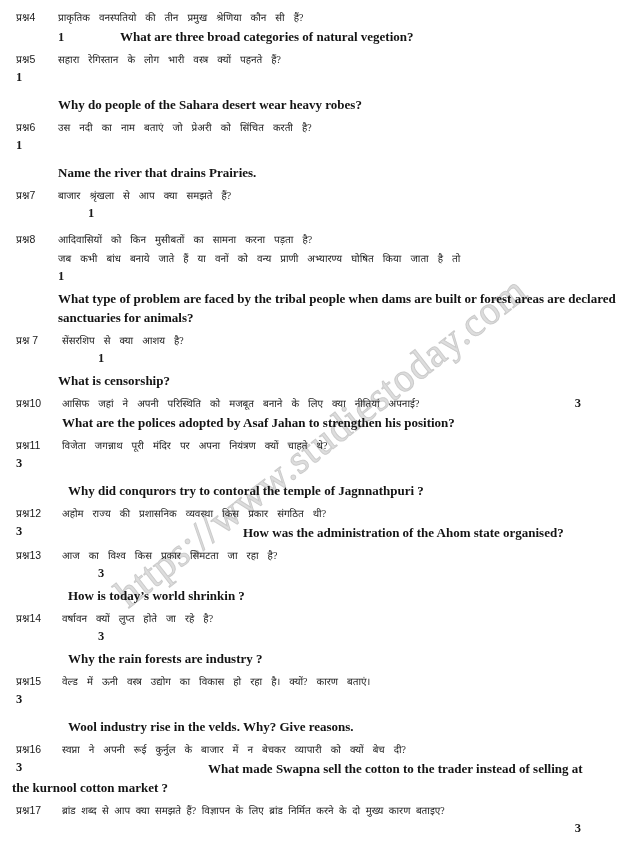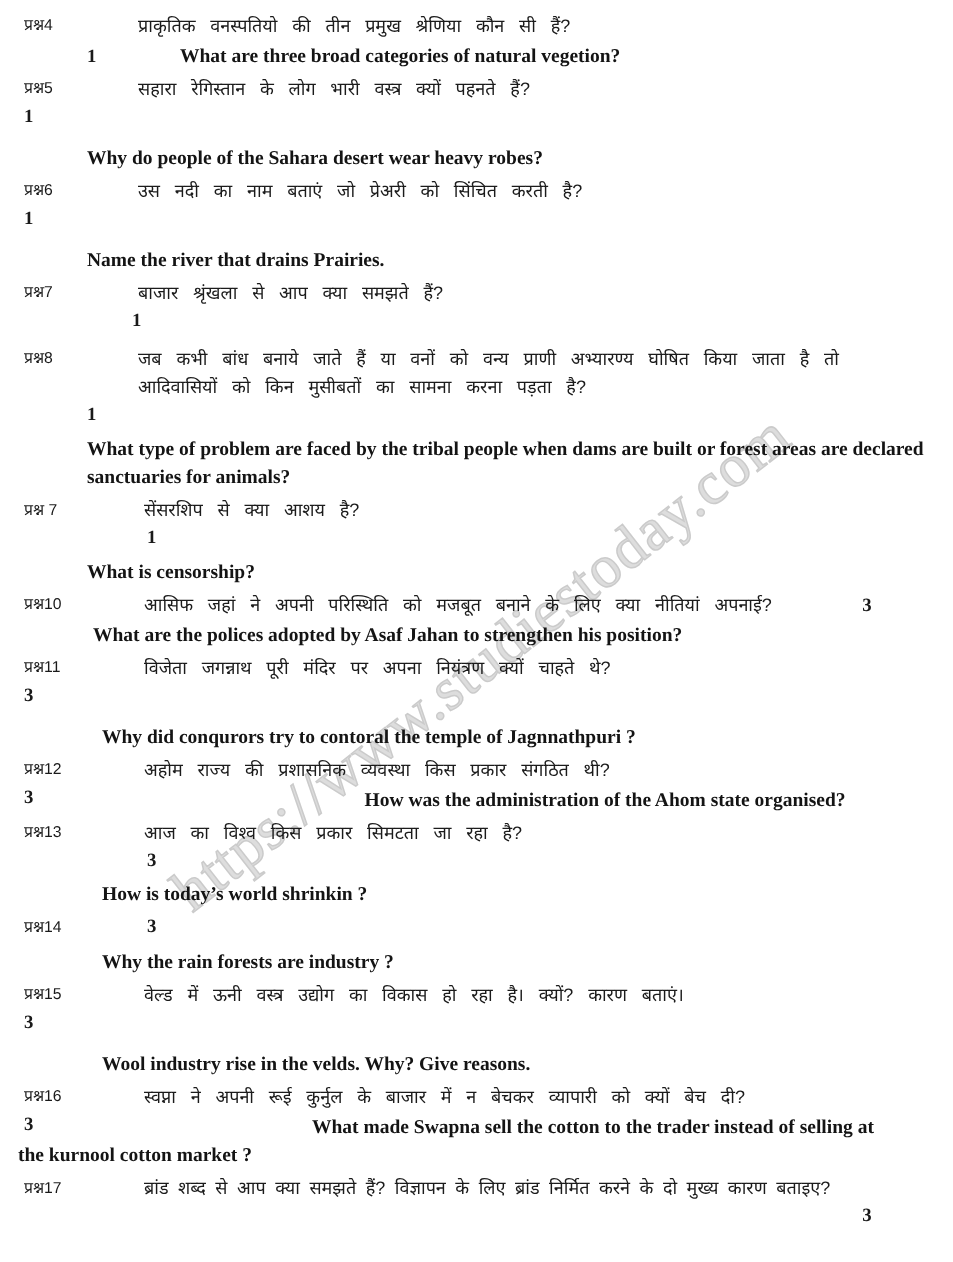--- a/index.html
+++ b/index.html
@@ -79,26 +79,25 @@
   }
   .qlabel.wide { width: 40px; }
 
   .qbody {
     flex: 1 1 auto;
     min-width: 0;
   }
 
   
   .hi {
-    font-family: Liberation Sans, sans-serif;
-    font-size: 12px;
+    font-family: Liberation Serif, serif;
+    font-size: 10px;
     line-height: 19px;
     word-spacing: 3px;
     color: #1b1b1b;
-    margin-left: 34px;
   }
   .hi.justify {
     text-align: justify;
     text-align-last: left;
   }
   .hi.spread { word-spacing: 6.5px; }
 
   
   .en {
     font-family: "Liberation Serif", "DejaVu Serif", serif;
@@ -235,22 +234,22 @@
       </div>
       <div class="gap-s"></div>
     </div>
 
     <div class="gap-s"></div>
 
     <div class="qblock">
       <div class="row">
         <div class="qlabel">प्रश्न8</div>
         <div class="qbody">
+          <div class="hi justify spread">आदिवासियों को किन मुसीबतों का सामना करना पड़ता है?</div>
           <div class="hi justify spread">जब कभी बांध बनाये जाते हैं या वनों को वन्य प्राणी अभ्यारण्य घोषित किया जाता है तो</div>
-          <div class="hi justify spread">आदिवासियों को किन मुसीबतों का सामना करना पड़ता है?</div>
           <div class="marks">1</div>
         </div>
       </div>
       <div class="gap-s"></div>
       <div class="row">
         <div class="qlabel"></div>
         <div class="qbody">
           <div class="en">What type of problem are faced by the tribal people when dams are built or forest areas are declared</div>
         </div>
       </div>
@@ -350,20 +349,21 @@
         </div>
       </div>
     </div>
 
     <div class="gap-s"></div>
 
     <div class="qblock">
       <div class="row">
         <div class="qlabel wide">प्रश्न14</div>
         <div class="qbody">
+          <div class="hi spread">वर्षावन क्यों लुप्त होते जा रहे है?</div>
           <div class="marks marks-indent2">3</div>
         </div>
       </div>
       <div class="gap-s"></div>
       <div class="row">
         <div class="qlabel"></div>
         <div class="qbody">
           <div class="en indent-en-2">Why the rain forests are industry ?</div>
         </div>
       </div>

